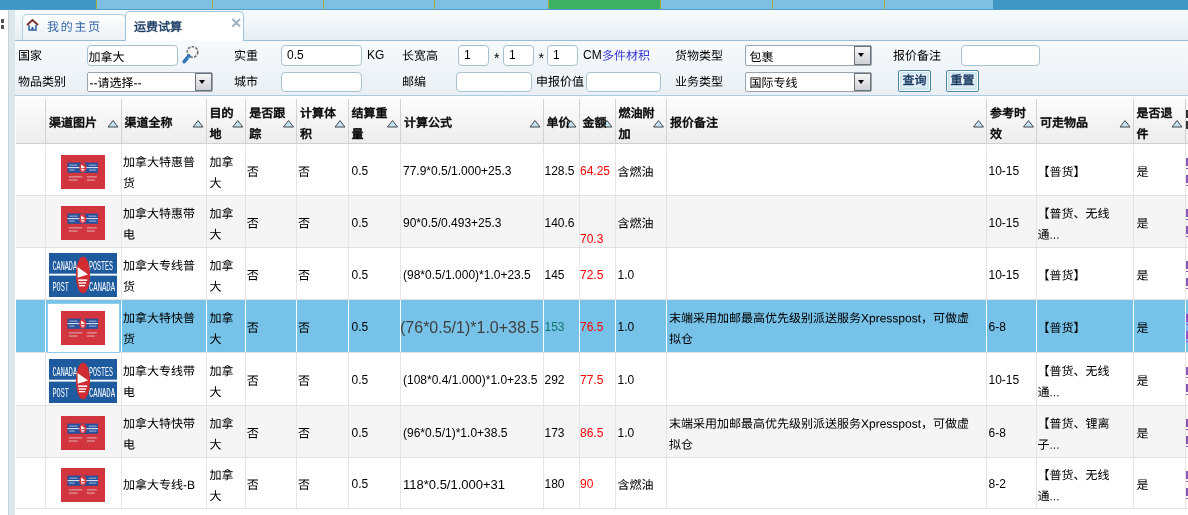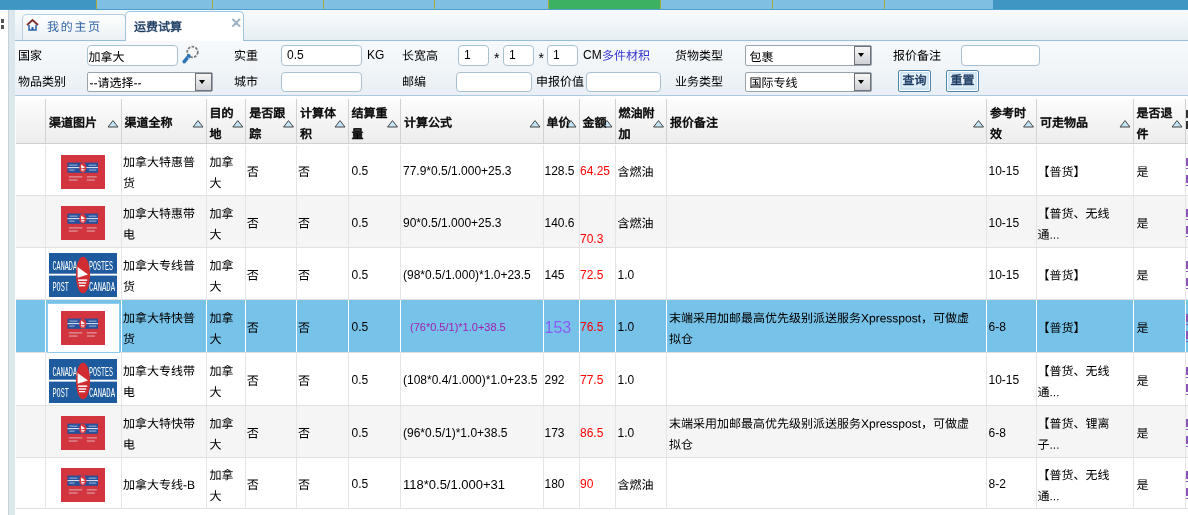--- a/index.html
+++ b/index.html
@@ -506,33 +506,33 @@
 <div style="position:absolute;left:367px;top:41px;height:29px;line-height:29px;font-size:12px;color:#000000;white-space:pre">KG</div>
 <div style="position:absolute;left:583px;top:41px;height:29px;line-height:29px;font-size:12px;color:#000000;white-space:pre">CM</div>
 <div style="position:absolute;left:494px;top:44px;height:29px;line-height:29px;font-size:14px;color:#000">*</div>
 <div style="position:absolute;left:538.5px;top:44px;height:29px;line-height:29px;font-size:14px;color:#000">*</div>
 <div style="position:absolute;left:351.5px;top:146px;height:51px;line-height:51px;font-size:12px;color:#000000;white-space:pre">0.5</div>
 <div style="position:absolute;left:403px;top:146px;height:51px;line-height:51px;font-size:12px;color:#000000;white-space:pre">77.9*0.5/1.000+25.3</div>
 <div style="position:absolute;left:544.5px;top:146px;height:51px;line-height:51px;font-size:12px;color:#000000;white-space:pre">128.5</div>
 <div style="position:absolute;left:580px;top:146px;height:51px;line-height:51px;font-size:12px;color:#FF0000;white-space:pre">64.25</div>
 <div style="position:absolute;left:988.5px;top:146px;height:51px;line-height:51px;font-size:12px;color:#000000;white-space:pre">10-15</div>
 <div style="position:absolute;left:351.5px;top:197px;height:52px;line-height:52px;font-size:12px;color:#000000;white-space:pre">0.5</div>
-<div style="position:absolute;left:403px;top:197px;height:52px;line-height:52px;font-size:12px;color:#000000;white-space:pre">90*0.5/1.000+25.3</div>
+<div style="position:absolute;left:403px;top:197px;height:52px;line-height:52px;font-size:12px;color:#000000;white-space:pre">90*0.5/0.493+25.3</div>
 <div style="position:absolute;left:544.5px;top:197px;height:52px;line-height:52px;font-size:12px;color:#000000;white-space:pre">140.6</div>
 <div style="position:absolute;left:580px;top:213px;height:52px;line-height:52px;font-size:12px;color:#FF0000;white-space:pre">70.3</div>
 <div style="position:absolute;left:988.5px;top:197px;height:52px;line-height:52px;font-size:12px;color:#000000;white-space:pre">10-15</div>
 <div style="position:absolute;left:351.5px;top:249px;height:52px;line-height:52px;font-size:12px;color:#000000;white-space:pre">0.5</div>
 <div style="position:absolute;left:403px;top:249px;height:52px;line-height:52px;font-size:12px;color:#000000;white-space:pre">(98*0.5/1.000)*1.0+23.5</div>
 <div style="position:absolute;left:544.5px;top:249px;height:52px;line-height:52px;font-size:12px;color:#000000;white-space:pre">145</div>
 <div style="position:absolute;left:580px;top:249px;height:52px;line-height:52px;font-size:12px;color:#FF0000;white-space:pre">72.5</div>
 <div style="position:absolute;left:617.5px;top:249px;height:52px;line-height:52px;font-size:12px;color:#000000;white-space:pre">1.0</div>
 <div style="position:absolute;left:988.5px;top:249px;height:52px;line-height:52px;font-size:12px;color:#000000;white-space:pre">10-15</div>
 <div style="position:absolute;left:351.5px;top:301px;height:53px;line-height:53px;font-size:12px;color:#000000;white-space:pre">0.5</div>
-<div style="position:absolute;left:410px;top:301px;height:53px;line-height:53px;font-size:11px;color:#a21caf;white-space:pre">(76*0.5/1)*1.0+38.5</div>
-<div style="position:absolute;left:544.5px;top:301px;height:53px;line-height:53px;font-size:16px;color:#8b5cf6;white-space:pre">153</div>
+<div style="position:absolute;left:400px;top:301px;height:53px;line-height:53px;font-size:16px;color:#404040;white-space:pre">(76*0.5/1)*1.0+38.5</div>
+<div style="position:absolute;left:544.5px;top:301px;height:53px;line-height:53px;font-size:12px;color:#0f766e;white-space:pre">153</div>
 <div style="position:absolute;left:580px;top:301px;height:53px;line-height:53px;font-size:12px;color:#FF0000;white-space:pre">76.5</div>
 <div style="position:absolute;left:617.5px;top:301px;height:53px;line-height:53px;font-size:12px;color:#000000;white-space:pre">1.0</div>
 <div style="position:absolute;left:988.5px;top:301px;height:53px;line-height:53px;font-size:12px;color:#000000;white-space:pre">6-8</div>
 <div style="position:absolute;left:351.5px;top:354px;height:53px;line-height:53px;font-size:12px;color:#000000;white-space:pre">0.5</div>
 <div style="position:absolute;left:403px;top:354px;height:53px;line-height:53px;font-size:12px;color:#000000;white-space:pre">(108*0.4/1.000)*1.0+23.5</div>
 <div style="position:absolute;left:544.5px;top:354px;height:53px;line-height:53px;font-size:12px;color:#000000;white-space:pre">292</div>
 <div style="position:absolute;left:580px;top:354px;height:53px;line-height:53px;font-size:12px;color:#FF0000;white-space:pre">77.5</div>
 <div style="position:absolute;left:617.5px;top:354px;height:53px;line-height:53px;font-size:12px;color:#000000;white-space:pre">1.0</div>
 <div style="position:absolute;left:988.5px;top:354px;height:53px;line-height:53px;font-size:12px;color:#000000;white-space:pre">10-15</div>
 <div style="position:absolute;left:351.5px;top:407px;height:52px;line-height:52px;font-size:12px;color:#000000;white-space:pre">0.5</div>

